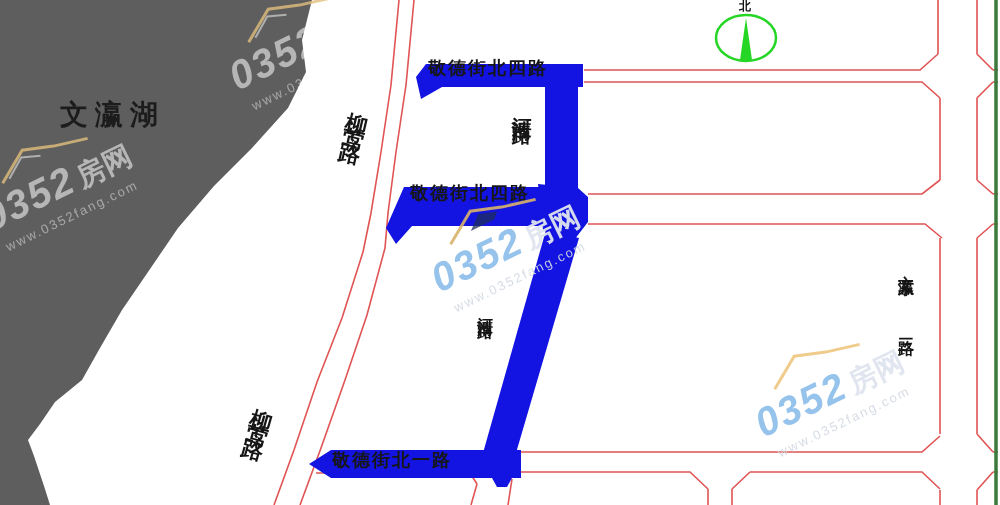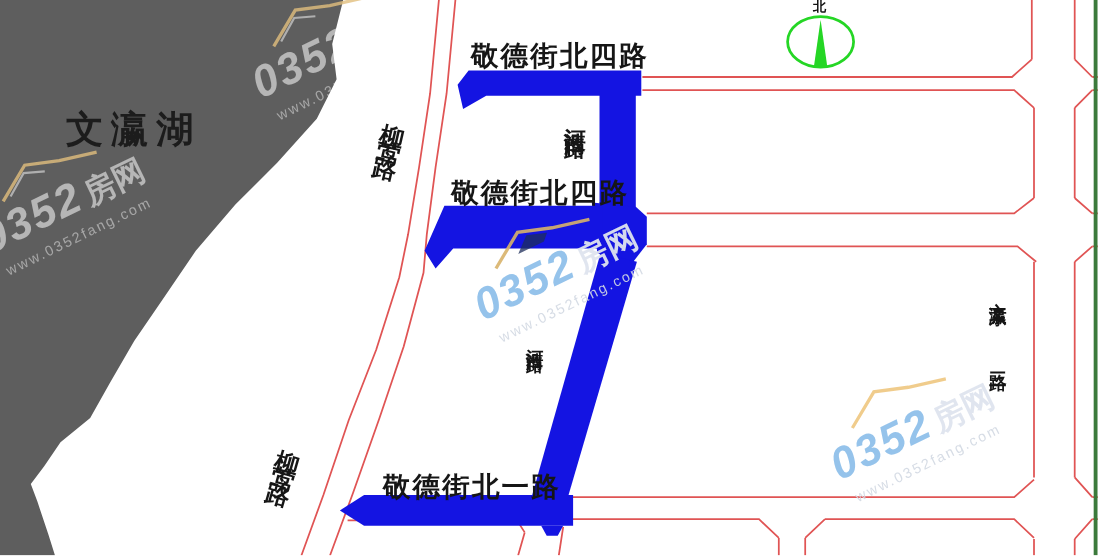--- a/index.html
+++ b/index.html
@@ -1,22 +1,22 @@
 <!DOCTYPE html>
 <html><head>
 <meta charset="utf-8">
 <style>
   html,body{margin:0;padding:0;background:#fff;}
   #stage{position:relative;width:1000px;height:505px;overflow:hidden;background:#ffffff;
          font-family:"Liberation Sans", sans-serif;}
   #stage svg.base{position:absolute;left:0;top:0;}
   .lbl{position:absolute;color:#161616;font-weight:600;white-space:nowrap;line-height:1;}
   .vtext{writing-mode:vertical-rl;text-orientation:upright;}
-  .lake-lbl{font-size:34px;letter-spacing:7px;color:#1c1c1c;}
-  .road-h{font-size:25px;letter-spacing:2px;}
+  .lake-lbl{font-size:28px;letter-spacing:7px;color:#1c1c1c;}
+  .road-h{font-size:18px;letter-spacing:2px;margin-top:20px;}
   .heqing-u{font-size:20px;letter-spacing:4px;}
   .heqing-l{font-size:16px;letter-spacing:3px;}
   .weast{font-size:16px;letter-spacing:2px;}
   .liuying{font-size:22px;letter-spacing:15px;transform-origin:top center;}
   .compass-n{font-size:12px;font-weight:700;color:#111;}
   
   .wm{position:absolute;width:210px;display:flex;flex-direction:column;align-items:center;
       transform:rotate(-26deg);pointer-events:none;}
   .wm-brand{display:flex;align-items:baseline;}
   .wm-num{font-size:40px;font-weight:700;font-style:italic;letter-spacing:2px;}
@@ -83,21 +83,21 @@
       <path d="M746,18 L752,60 L740,60 Z" fill="#25d625"></path>
     </g>
   </svg>
 
   <span class="lbl compass-n" style="left:739px;top:0px;">北</span>
 
   <span class="lbl lake-lbl" style="left:60px;top:101px;">文瀛湖</span>
 
   <span class="lbl road-h" style="left:428px;top:39px;">敬德街北四路</span>
   <span class="lbl road-h" style="left:410px;top:164px;">敬德街北四路</span>
-  <span class="lbl road-h" style="left:348px;top:431px;">敬德街北一路</span>
+  <span class="lbl road-h" style="left:332px;top:431px;">敬德街北一路</span>
 
   <span class="lbl vtext heqing-u" style="left:512px;top:101px;">河清路</span>
   <span class="lbl vtext heqing-l" style="left:477px;top:304px;">河清路</span>
   <span class="lbl vtext weast" style="left:898px;top:263px;">文瀛东</span>
   <span class="lbl vtext weast" style="left:898px;top:325px;">三路</span>
 
   <span class="lbl vtext liuying" style="left:352px;top:96px;transform:rotate(13deg);">柳莺路</span>
   <span class="lbl vtext liuying" style="left:258px;top:393px;transform:rotate(16deg);">柳莺路</span>
 
   <div class="wm on-dark" style="left:-50px;top:135px;">

